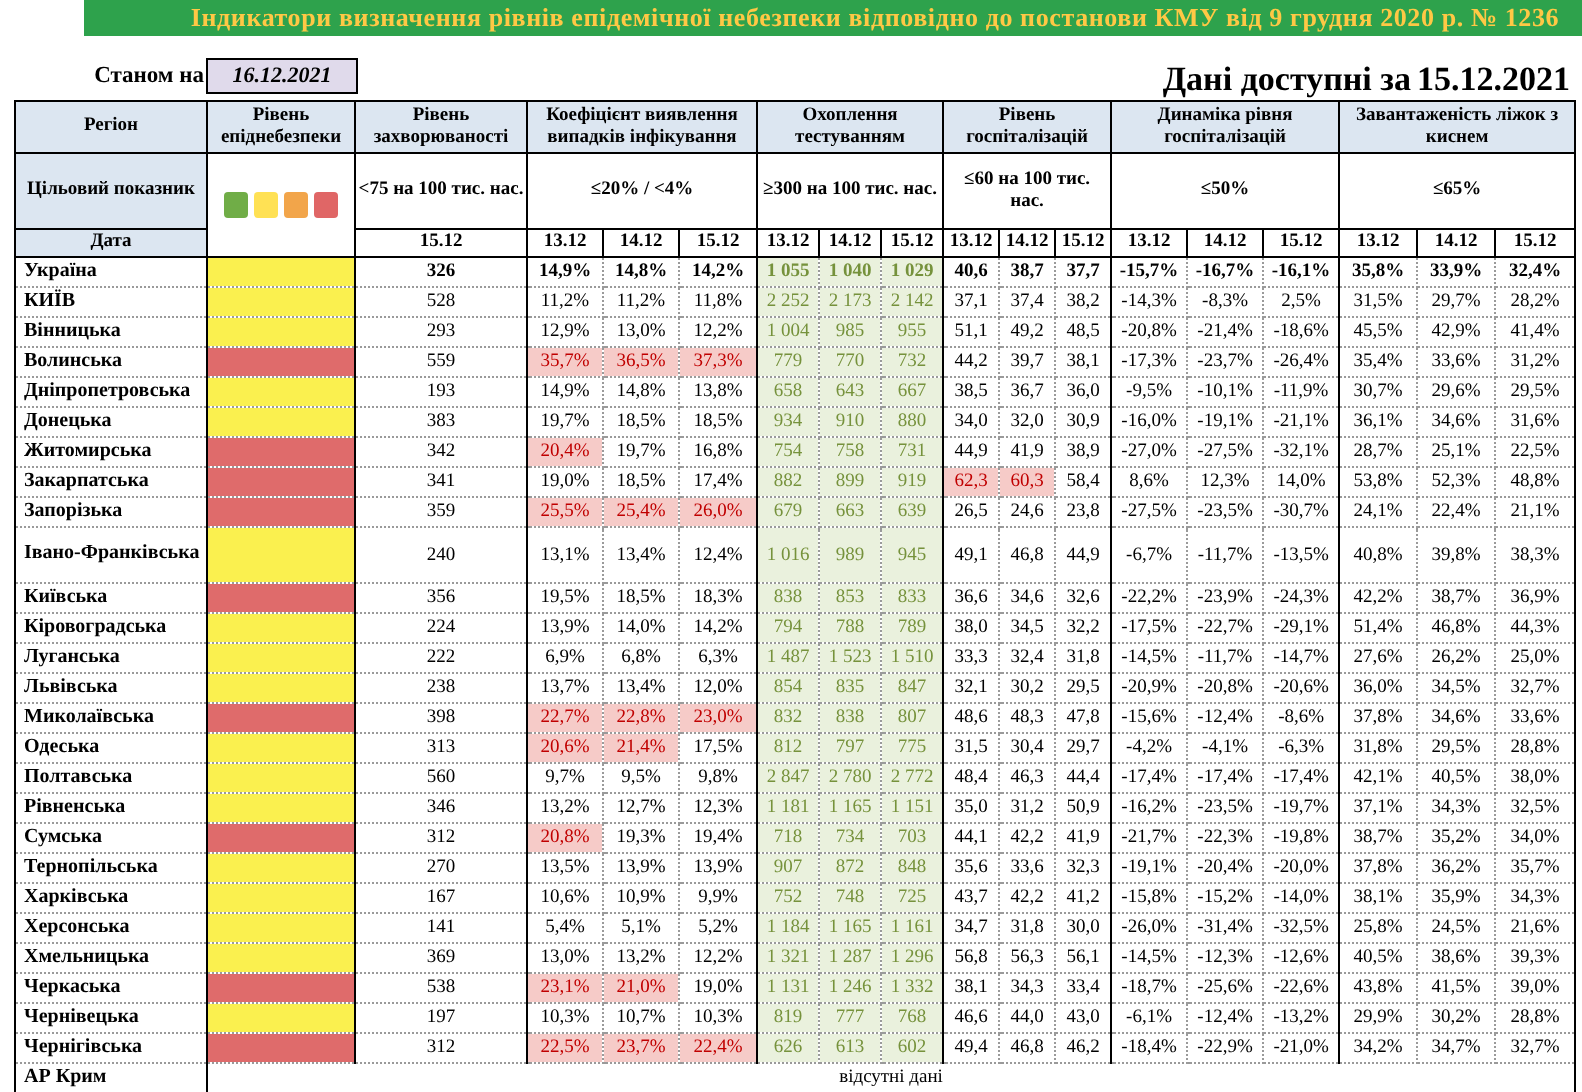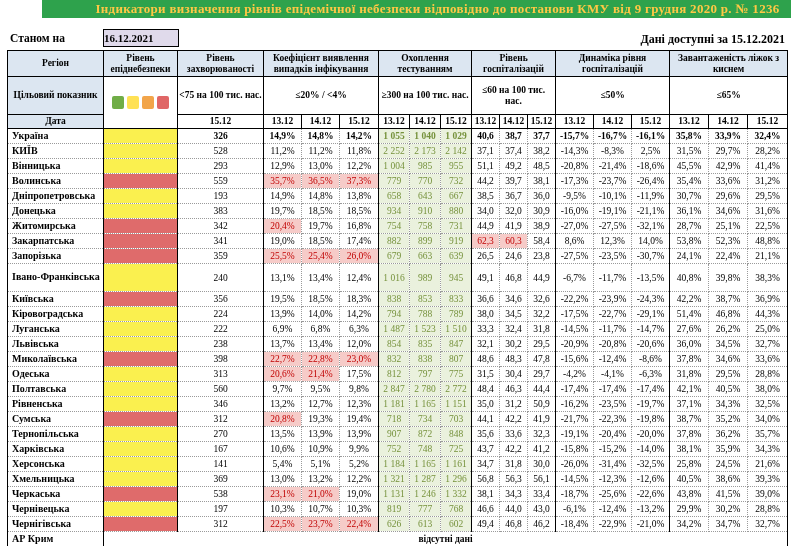--- a/index.html
+++ b/index.html
@@ -8,27 +8,27 @@
     font-family:"Liberation Serif","DejaVu Serif",serif; color:#000; overflow:hidden;
   }
   .title-bar {
     position:absolute; top:0; left:0; width:791px; height:18px;
     background:var(--title_bg); color:var(--title_text);
     font-weight:bold; font-size:13px; line-height:18px; text-align:center; letter-spacing:0.3px;
     white-space:nowrap;
     margin-left:42px;
   }
   .meta-row { position:absolute; top:29px; left:7px; width:780px; height:19px; }
-  .asof-label { position:absolute; left:3px; width:92px; font-weight:bold; font-size:11.5px; line-height:19px; }
+  .asof-label { position:absolute; left:3px; width:92px; text-align:right; font-weight:bold; font-size:11.5px; line-height:19px; }
   .asof-box {
     position:absolute; left:96px; top:0; width:74px; height:16px;
     background:var(--date_box_bg); border:1.5px solid #000;
-    font-weight:bold; font-size:11px; line-height:16px; 
+    font-weight:bold; font-size:11px; line-height:16px; text-align:center;font-style:italic;
   }
-  .avail { position:absolute; right:2px; top:2px; font-weight:bold; font-size:12px; line-height:17px; }
+  .avail { position:absolute; right:2px; top:2px; font-weight:bold; font-size:17px; line-height:17px; }
   .avail span { margin-left:3px; }
 
   table.grid {
     position:absolute; top:50px; left:7px; width:780px;
     border-collapse:collapse; table-layout:fixed;
     border:1.5px solid #000;
   }
   .grid th {
     border:1px solid #000; background:var(--header_bg);
     font-size:9.5px; font-weight:bold; line-height:1.12; padding:0 1px;
@@ -46,21 +46,21 @@
     font-size:9.5px; padding:0; text-align:center; vertical-align:middle;
     overflow:hidden; white-space:nowrap;
   }
   .grid td.ge { border-right:1px solid #000; }
   .grid td.region { text-align:left; padding-left:4px; font-weight:bold; font-size:10px; white-space:normal; line-height:1.05; }
   .grid tr.bold-row td { font-weight:bold; }
   .grid td.level.yellow { background:var(--level_yellow); }
   .grid td.level.red { background:var(--level_red); }
   .grid td.test { background:var(--testing_bg); color:var(--testing_text); }
   .grid td.alert { background:var(--alert_bg); color:var(--alert_text); }
-  .grid td.nodata { text-align:center;font-weight:bold; }
+  .grid td.nodata { text-align:center; }
 
   .swatches { display:flex; justify-content:center; gap:3px; align-items:center; }
   .swatch { display:inline-block; width:12px; height:13px; border-radius:2px; }
 </style>
 </head>
 <body>
 
 <div class="page">
 
   <div class="title-bar">

